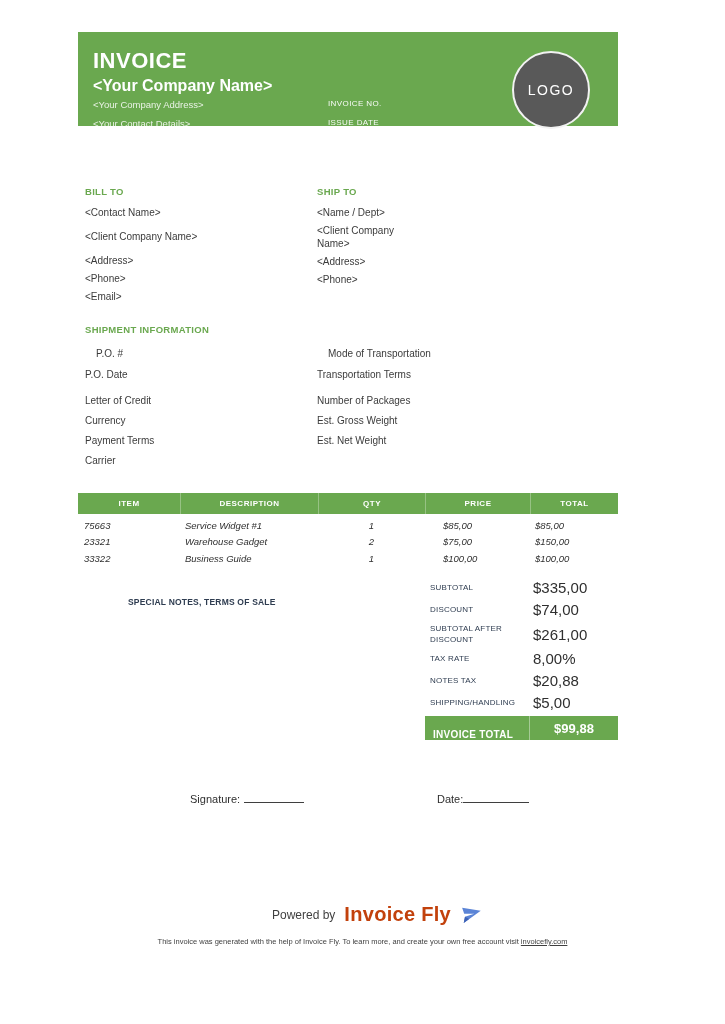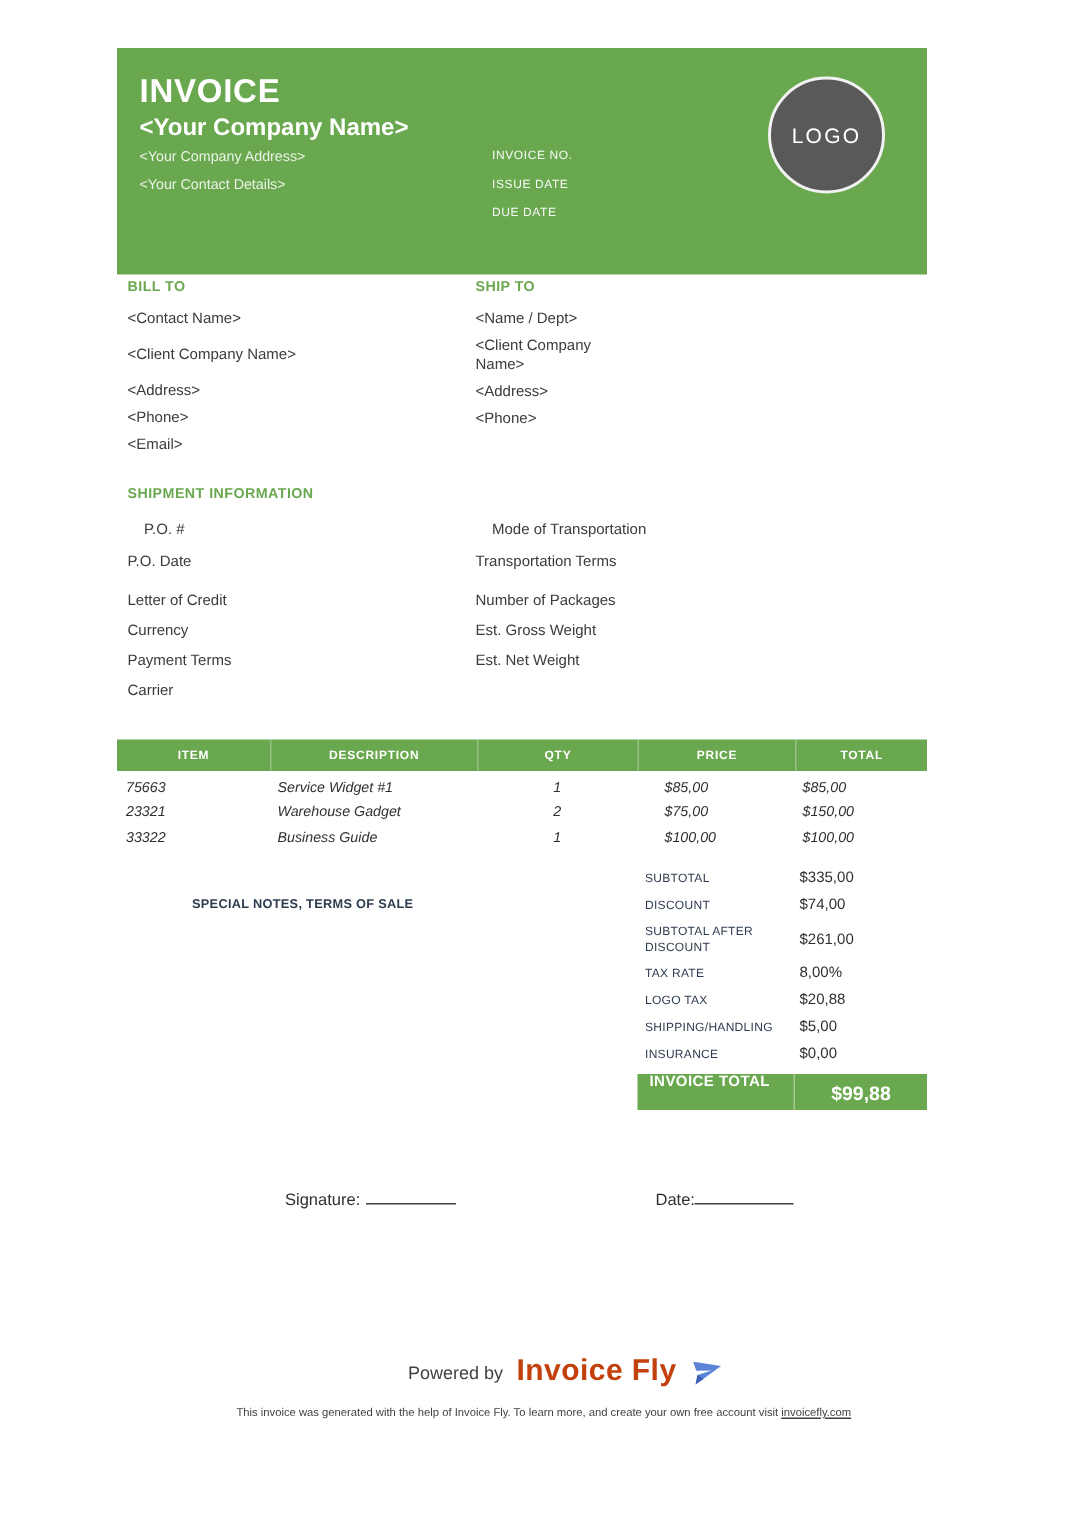--- a/index.html
+++ b/index.html
@@ -3,21 +3,21 @@
 <meta charset="utf-8">
 <style>
   * { margin:0; padding:0; box-sizing:border-box; }
   html,body { background:#ffffff; }
   .page {
     position:relative; width:725px; height:1024px; background:#ffffff;
     font-family:"Liberation Sans", sans-serif; color:#2f2f2f; overflow:hidden;
   }
 
   
-  .green-header { position:absolute; left:78px; top:32px; width:540px; height:151px; background:#6aa84f; }
+  .green-header { position:absolute; left:78px; top:32px; width:540px; height:94px; background:#6aa84f; }
   .inv-title { position:absolute; left:15px; top:16px; font-size:22px; font-weight:bold; color:#ffffff; letter-spacing:0.5px; }
   .company-name { position:absolute; left:15px; top:45px; font-size:16px; font-weight:bold; color:#ffffff; }
   .company-address { position:absolute; left:15px; top:67px; font-size:9.5px; color:rgba(255,255,255,0.85); }
   .contact-details { position:absolute; left:15px; top:86px; font-size:9.5px; color:rgba(255,255,255,0.85); }
   .meta-label { position:absolute; left:240px; font-size:8px; font-weight:normal; color:rgba(255,255,255,0.95); letter-spacing:0.4px;margin-left:10px; }
   .meta-invoice-no { top:67px; } .meta-issue-date { top:86px; } .meta-due-date { top:105px; }
   .logo-badge {
     position:absolute; left:434px; top:19px; width:78px; height:78px; border-radius:50%;
     background:#595959; border:2px solid #f2f2f2; display:flex; align-items:center; justify-content:center;
     color:#ffffff; font-size:14px; letter-spacing:1.5px;
@@ -52,24 +52,24 @@
   .c-item { padding-left:6px; } .c-desc { padding-left:5px; } .c-qty { text-align:center; }
   .c-price { padding-left:18px; } .c-total { padding-left:5px; }
 
   
   .notes { position:absolute; left:128px; top:597px; font-size:8.5px; font-weight:bold; color:#2e3c50; letter-spacing:0.2px; }
 
   
   .totals { position:absolute; left:430px; top:579px; width:190px; }
   .total-row { display:flex; margin-bottom:5px; min-height:13px; }
   .total-label { width:103px; font-size:8px; font-weight:normal; color:#2e3c50; letter-spacing:0.2px; line-height:11px; display:flex; align-items:center; }
-  .total-value { font-size:10px; color:#2f2f2f; display:flex; align-items:center; }
+  .total-value { font-size:15px; color:#2f2f2f; display:flex; align-items:center; }
   .invoice-total {
     position:absolute; left:425px; top:716px; width:193px; height:24px;
-    background:#6aa84f; display:flex; align-items:flex-start;
+    background:#6aa84f; display:flex; align-items:flex-end;
   }
   .it-label { padding-left:8px; width:104px; color:#ffffff; font-weight:bold; font-size:10px; letter-spacing:0.3px; }
   .it-value { flex:1; height:100%; display:flex; align-items:center; justify-content:center; color:#ffffff; font-weight:bold; font-size:13px; border-left:1px solid rgba(255,255,255,0.4); }
 
   
   .sig-area { position:absolute; top:792px; left:0; width:725px; height:20px; }
   .signature-block { position:absolute; left:190px; font-size:11px; color:#2f2f2f; }
   .date-block { position:absolute; left:437px; font-size:11px; color:#2f2f2f; }
   .sig-line { display:inline-block; width:60px; height:11px; border-bottom:1.5px solid #3f3f3f; margin-left:4px; }
   .date-line { display:inline-block; width:66px; height:11px; border-bottom:1.5px solid #3f3f3f; }
@@ -188,21 +188,21 @@
     </div>
     <div class="total-row">
       <div class="total-label">SUBTOTAL AFTER DISCOUNT</div>
       <div class="total-value">$261,00</div>
     </div>
     <div class="total-row">
       <div class="total-label">TAX RATE</div>
       <div class="total-value">8,00%</div>
     </div>
     <div class="total-row">
-      <div class="total-label">LOGO TAX</div>
+      <div class="total-label">NOTES TAX</div>
       <div class="total-value">$20,88</div>
     </div>
     <div class="total-row">
       <div class="total-label">SHIPPING/HANDLING</div>
       <div class="total-value">$5,00</div>
     </div>
     <div class="total-row">
       <div class="total-label">INSURANCE</div>
       <div class="total-value">$0,00</div>
     </div>

